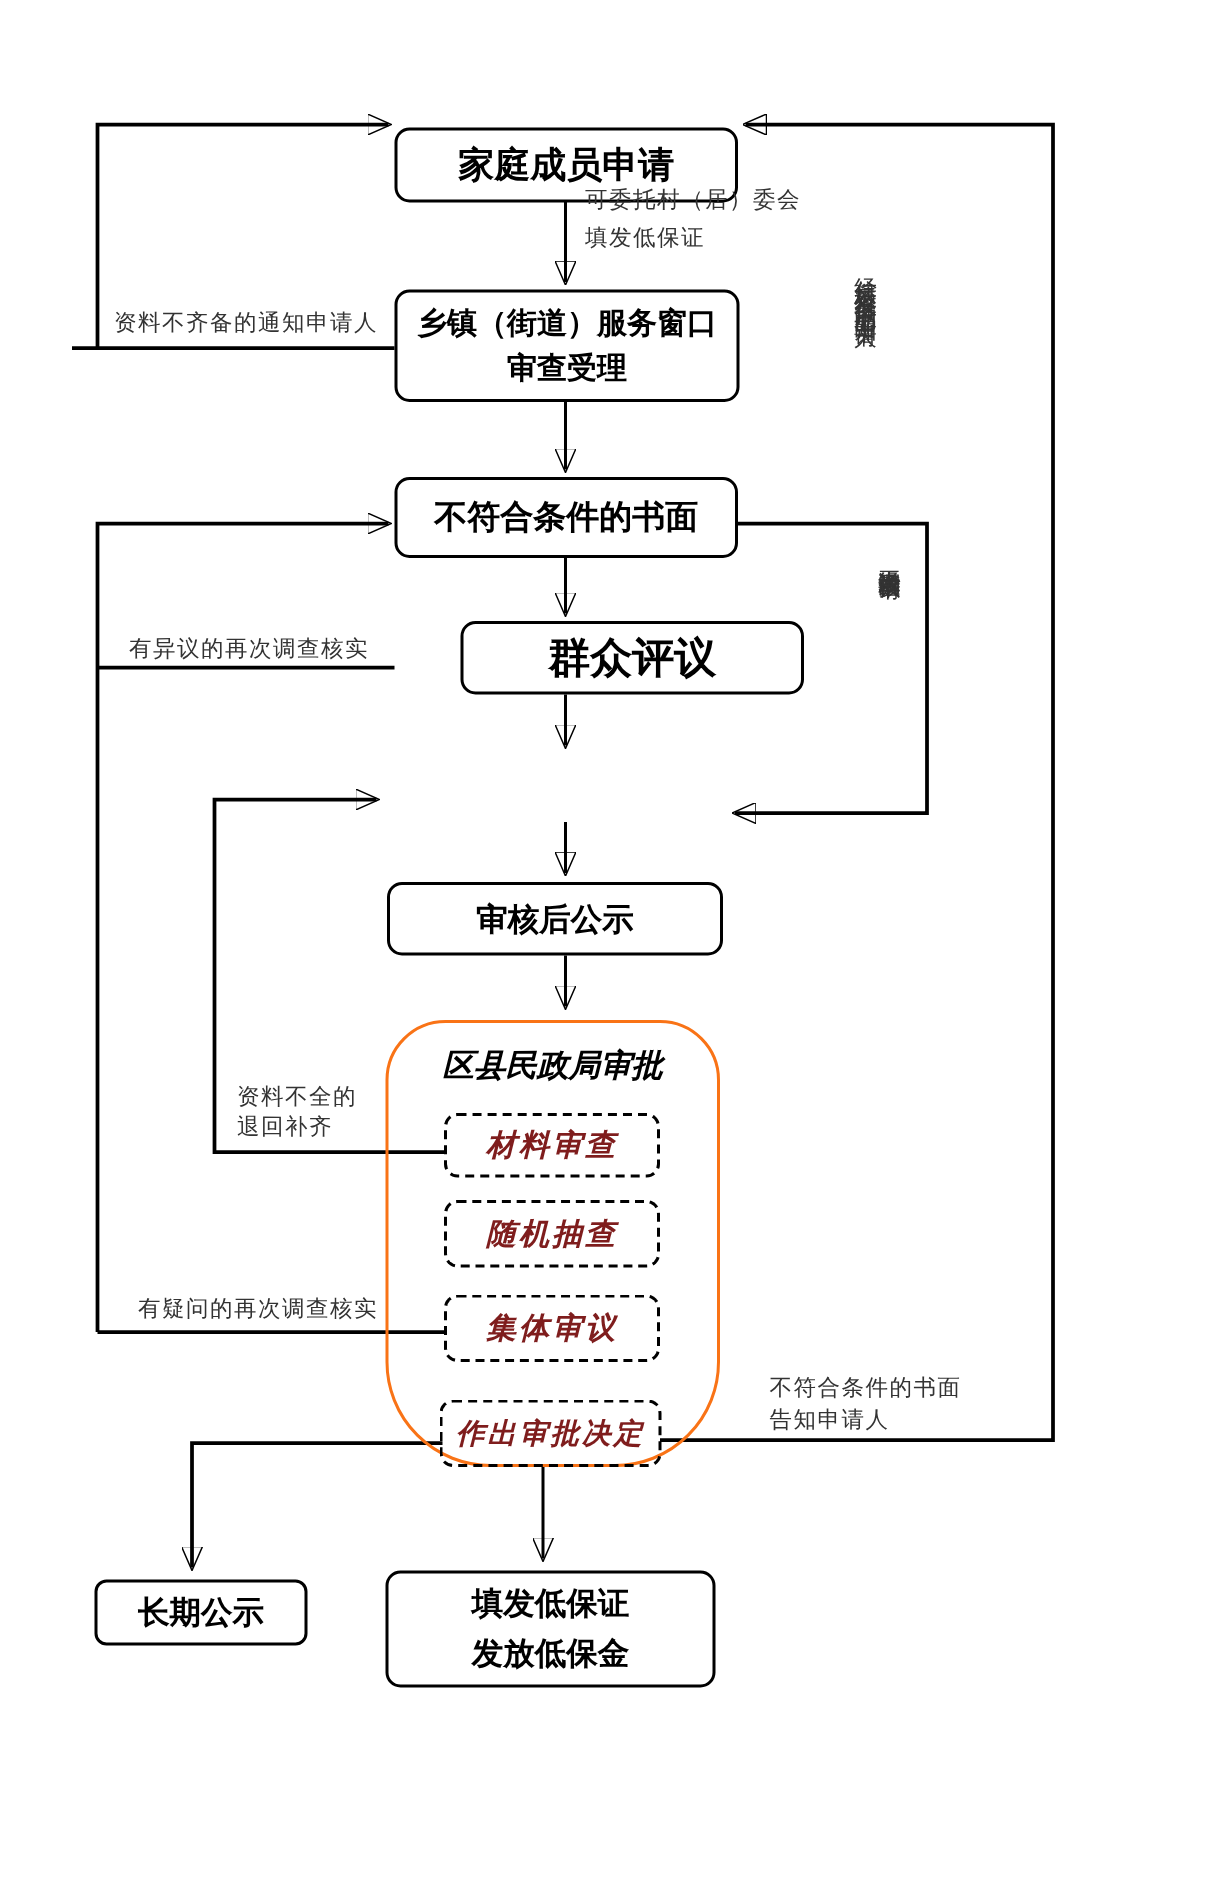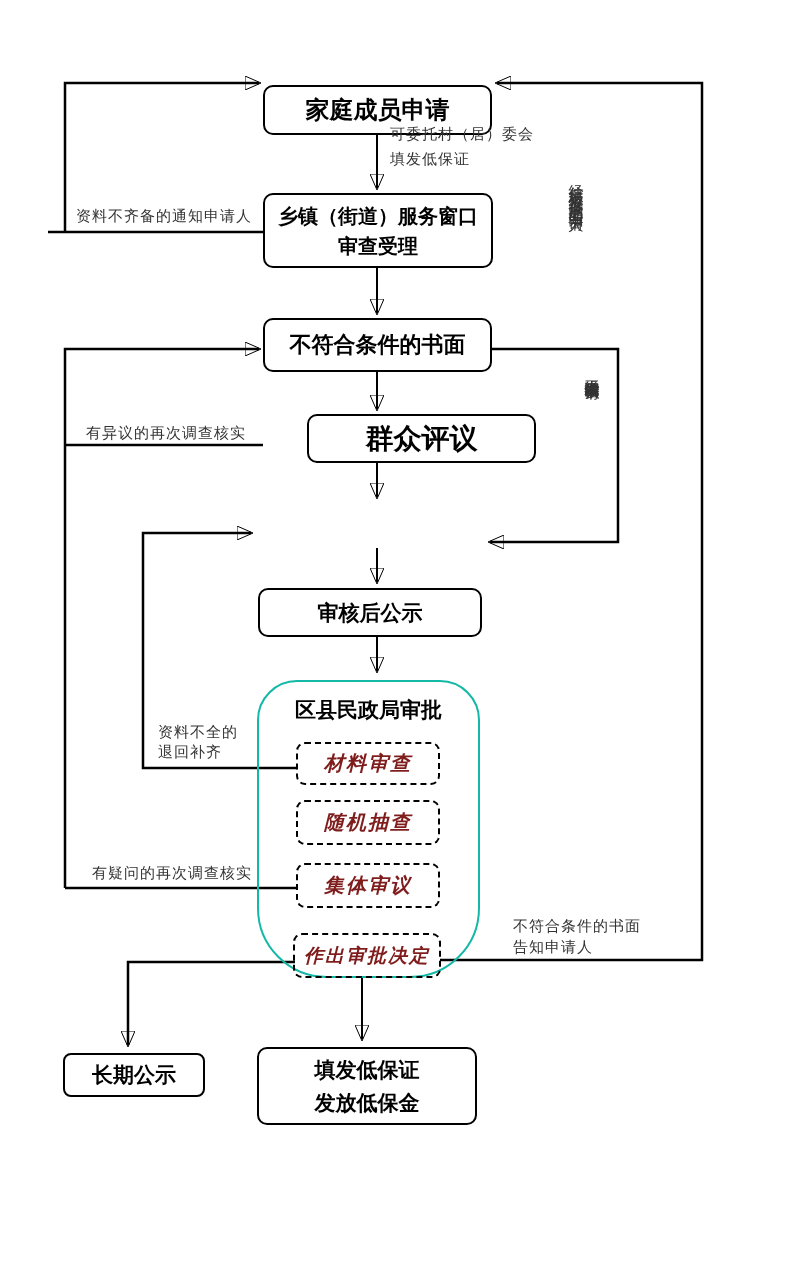--- a/index.html
+++ b/index.html
@@ -11,22 +11,22 @@
   .wires path{fill:none;stroke:#000;}
   .wires .w{stroke-width:2px;}
   .wires .f{stroke-width:2.5px;}
   .node{
     position:absolute;border:2px solid #000;border-radius:10px;background:#fff;
     display:flex;align-items:center;justify-content:center;text-align:center;
     font-weight:bold;color:#000;white-space:pre-line;box-sizing:border-box;
     font-family:"Liberation Sans",sans-serif;
   }
   .bigbox{
-    position:absolute;border:2px solid #14b8a6;background:transparent;
-    border-radius:40px 40px 70px 70px;box-sizing:border-box;
+    position:absolute;border:2px solid #f97316;background:transparent;
+    border-radius:40px 40px 70px 70px;box-sizing:border-box;font-style:italic;
   }
   .bigbox-title{
     position:absolute;left:0;right:0;top:14px;text-align:center;
     font-weight:bold;font-size:21px;color:#000;
     font-family:"Liberation Sans",sans-serif;
   }
   .dashedbox{
     position:absolute;border:2px dashed #000;border-radius:9px;background:transparent;
     display:flex;align-items:center;justify-content:center;text-align:left;
     font-family:Liberation Serif, serif;font-style:italic;font-weight:bold;

